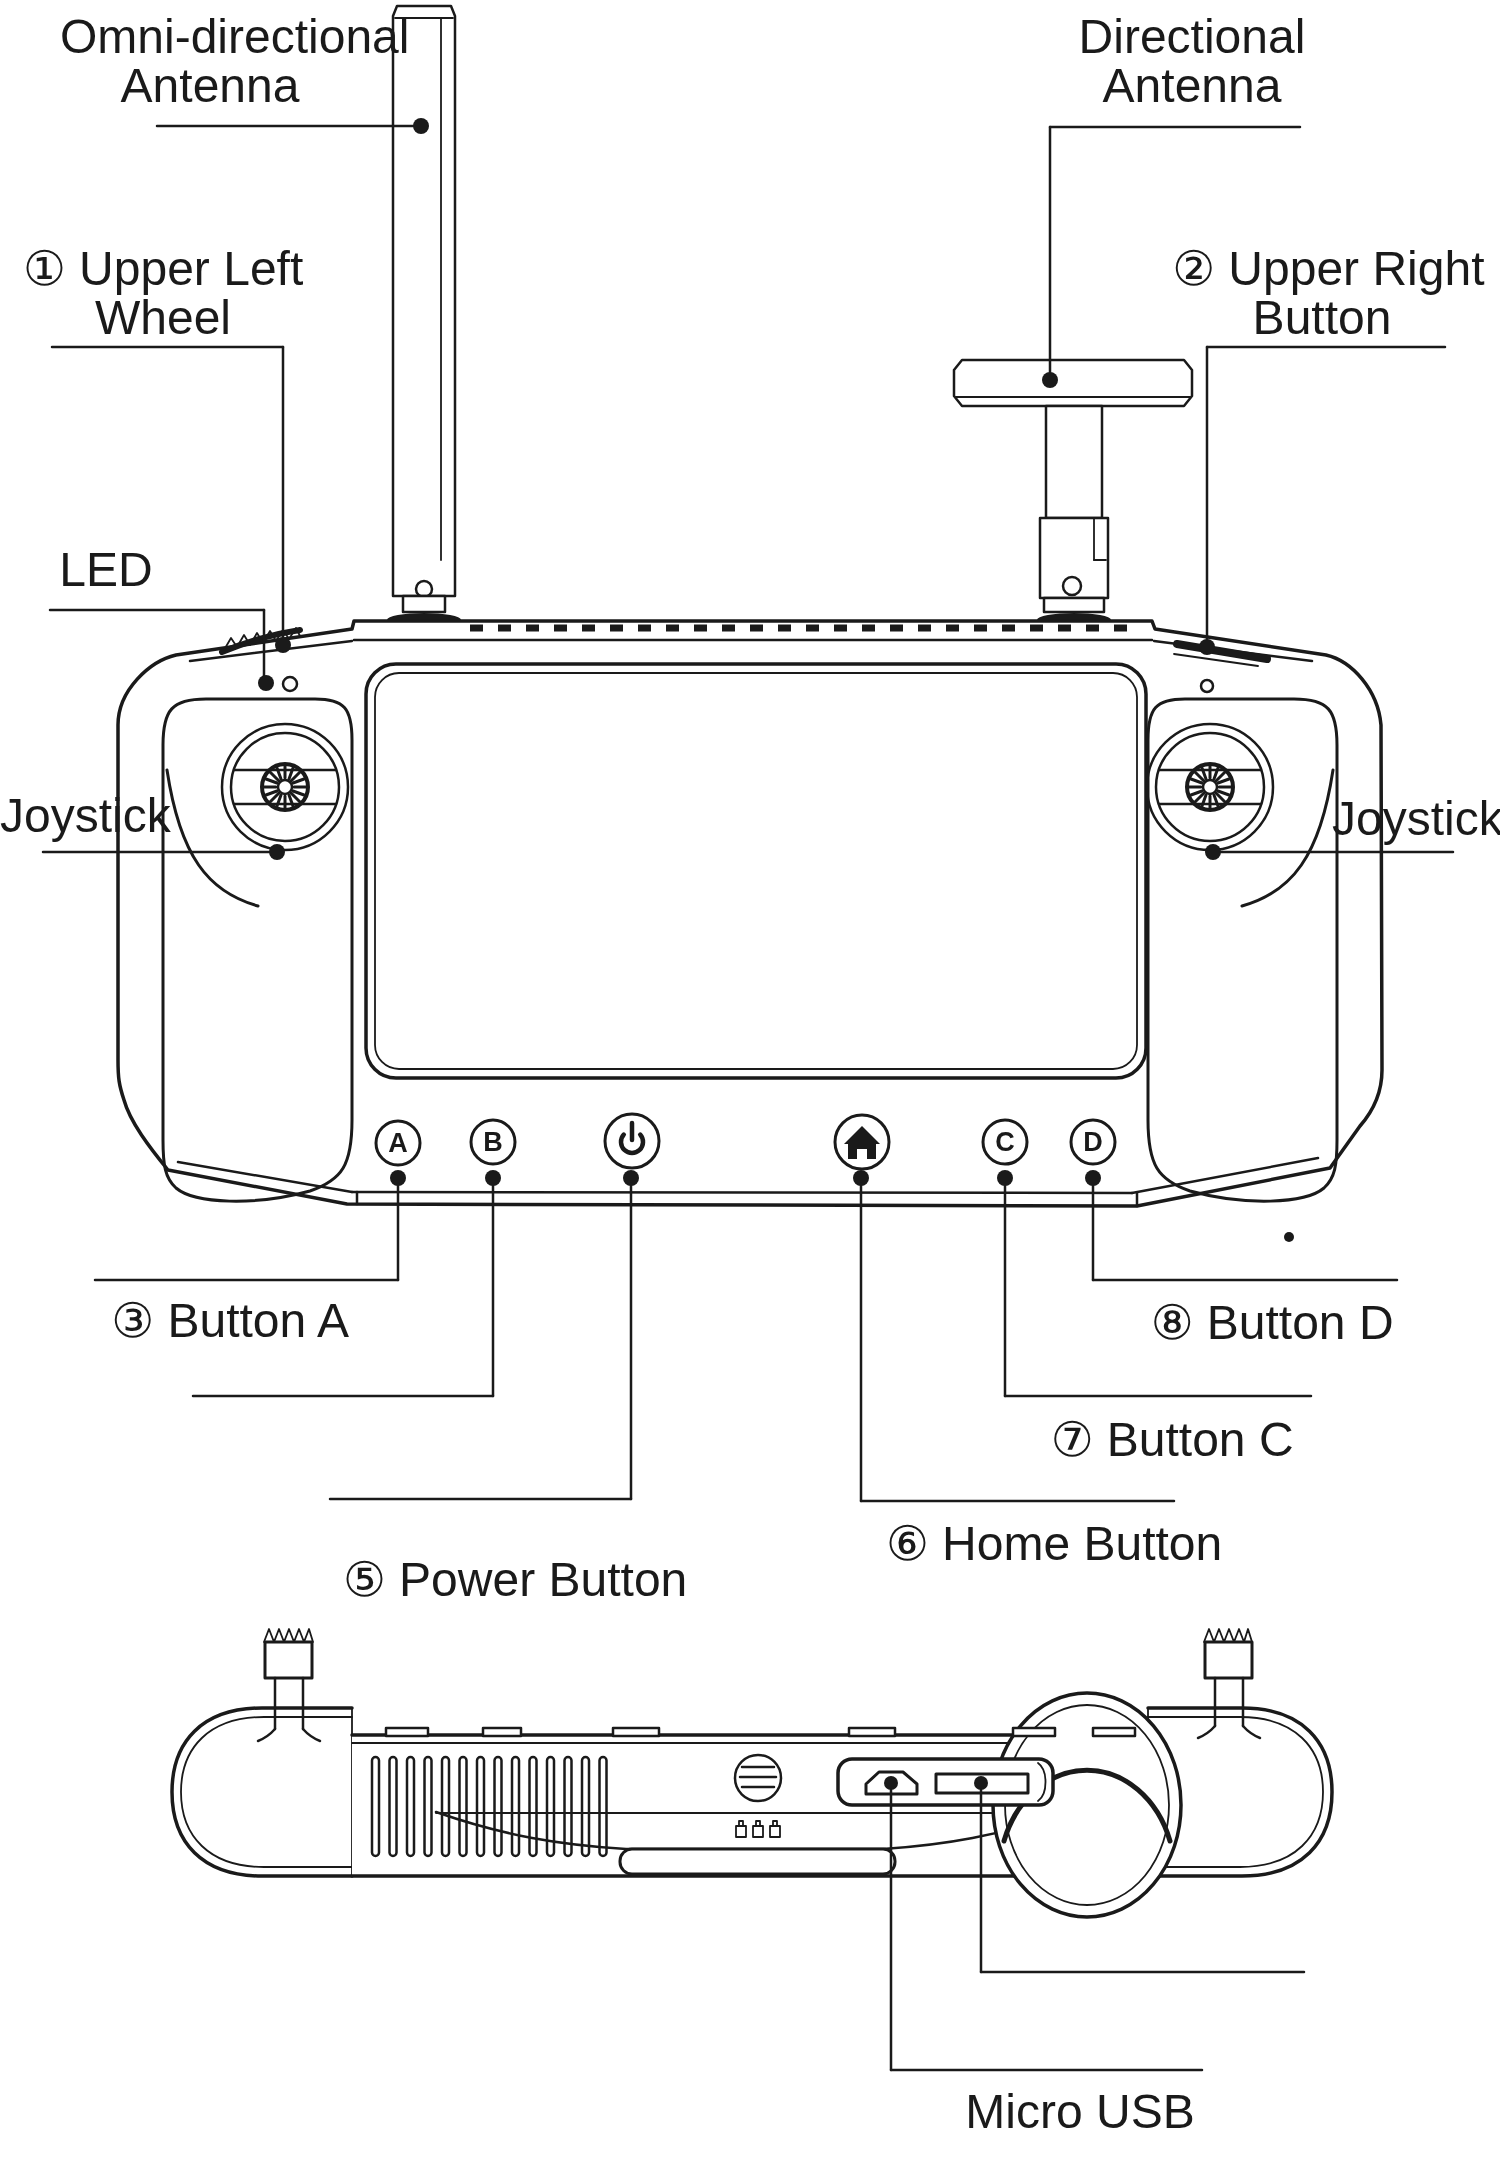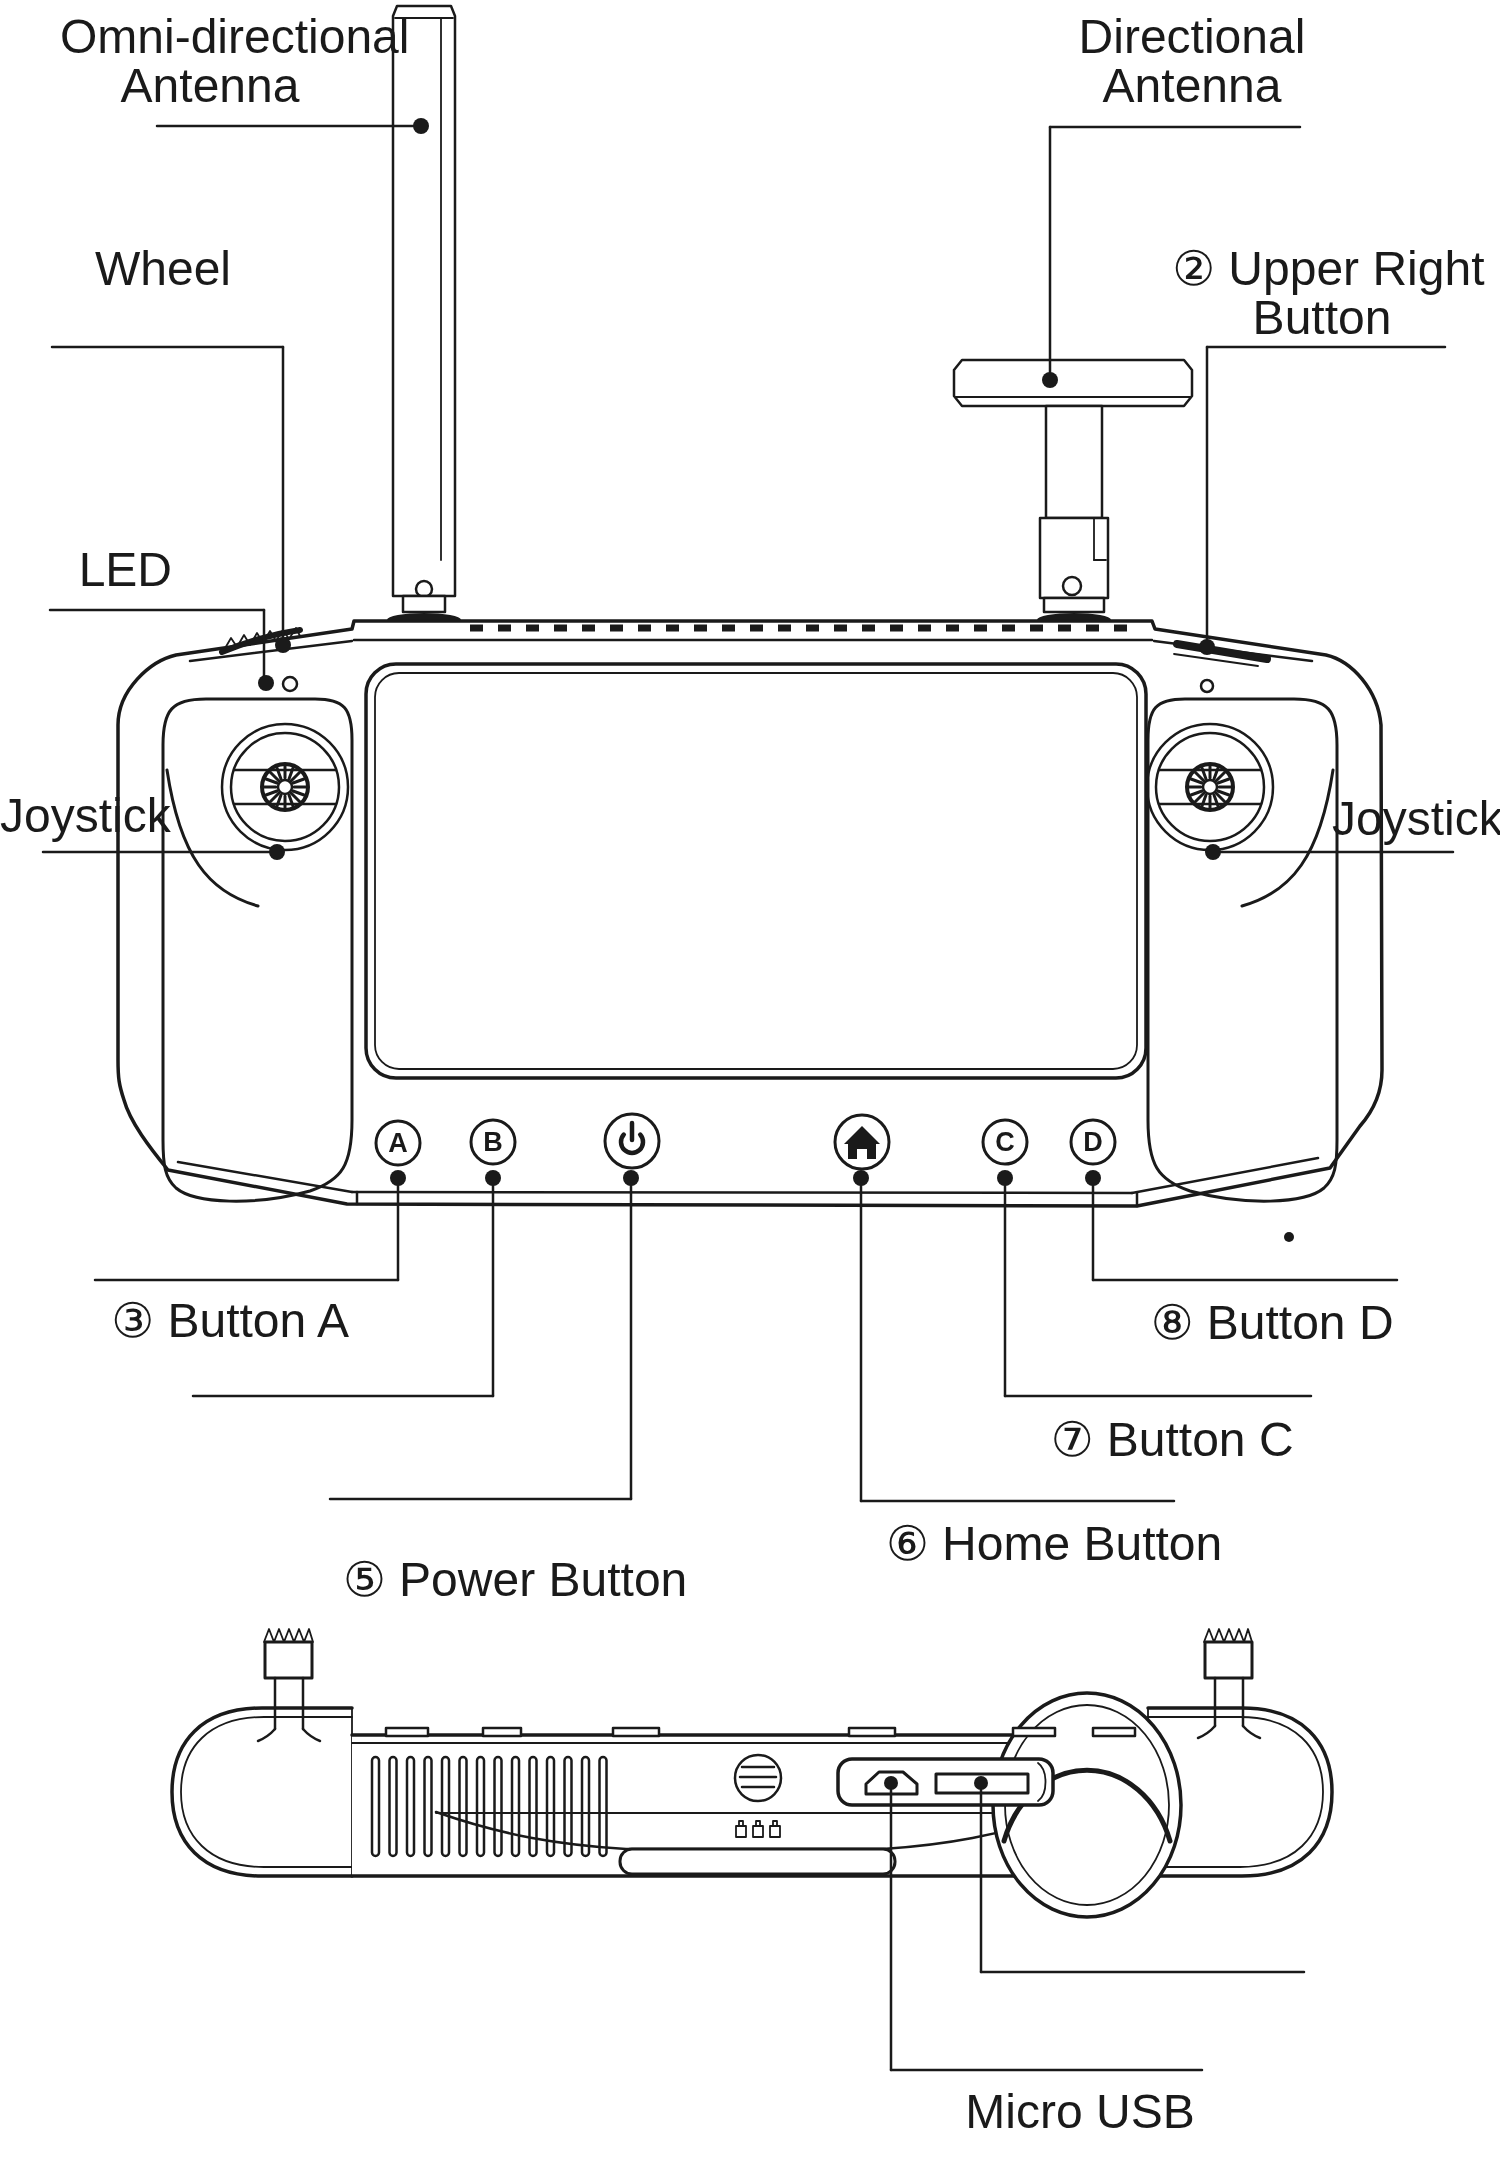--- a/index.html
+++ b/index.html
@@ -328,29 +328,30 @@
   <div>Omni-directional</div>
   <div>Antenna</div>
 </div>
 
 <div class="lbl" style="left:1042px;top:12px;width:300px;">
   <div>Directional</div>
   <div>Antenna</div>
 </div>
 
 <div class="lbl" style="left:13px;top:244px;width:300px;">
+  <div>① Upper Left</div>
   <div>Wheel</div>
 </div>
 
 <div class="lbl" style="left:1172px;top:244px;width:300px;">
   <div>② Upper Right</div>
   <div>Button</div>
 </div>
 
-<div class="lbl" style="left:12px;top:545px;width:160px;text-align:right;padding-left:28px;box-sizing:border-box;">
+<div class="lbl" style="left:12px;top:545px;width:160px;text-align:center;padding-left:28px;box-sizing:border-box;">
   <div>LED</div>
 </div>
 
 <div class="lbl" style="left:0px;top:791px;width:170px;">
   <div>Joystick</div>
 </div>
 
 <div class="lbl" style="left:1332px;top:794px;width:168px;">
   <div>Joystick</div>
 </div>

